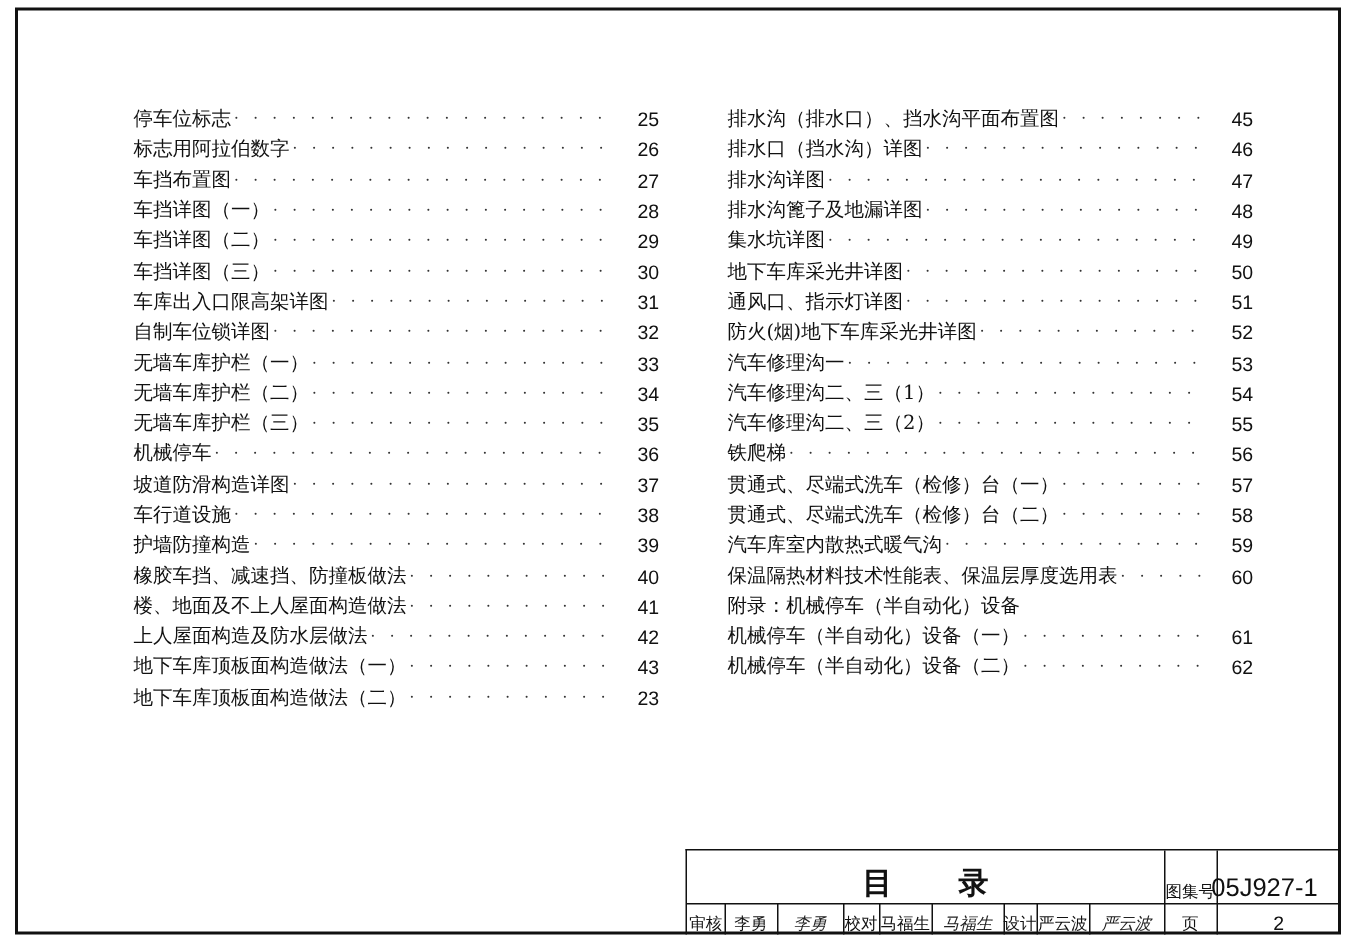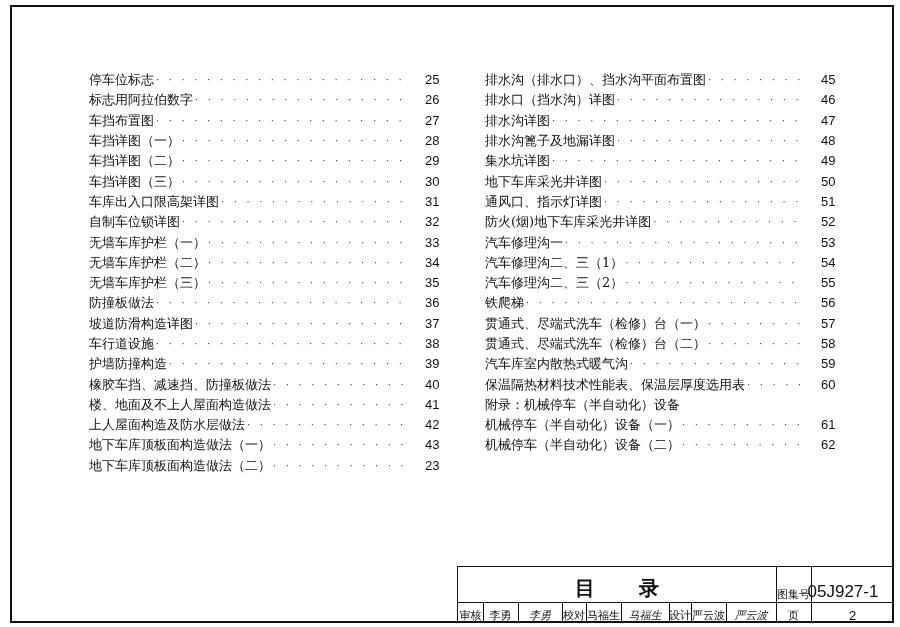--- a/index.html
+++ b/index.html
@@ -78,21 +78,21 @@
       <span class="t">无墙车库护栏（二）</span>
       <span class="dots"></span>
       <span class="p">34</span>
     </div>
     <div class="row">
       <span class="t">无墙车库护栏（三）</span>
       <span class="dots"></span>
       <span class="p">35</span>
     </div>
     <div class="row">
-      <span class="t">防撞板做法</span>
+      <span class="t">机械停车</span>
       <span class="dots"></span>
       <span class="p">36</span>
     </div>
     <div class="row">
       <span class="t">坡道防滑构造详图</span>
       <span class="dots"></span>
       <span class="p">37</span>
     </div>
     <div class="row">
       <span class="t">车行道设施</span>

